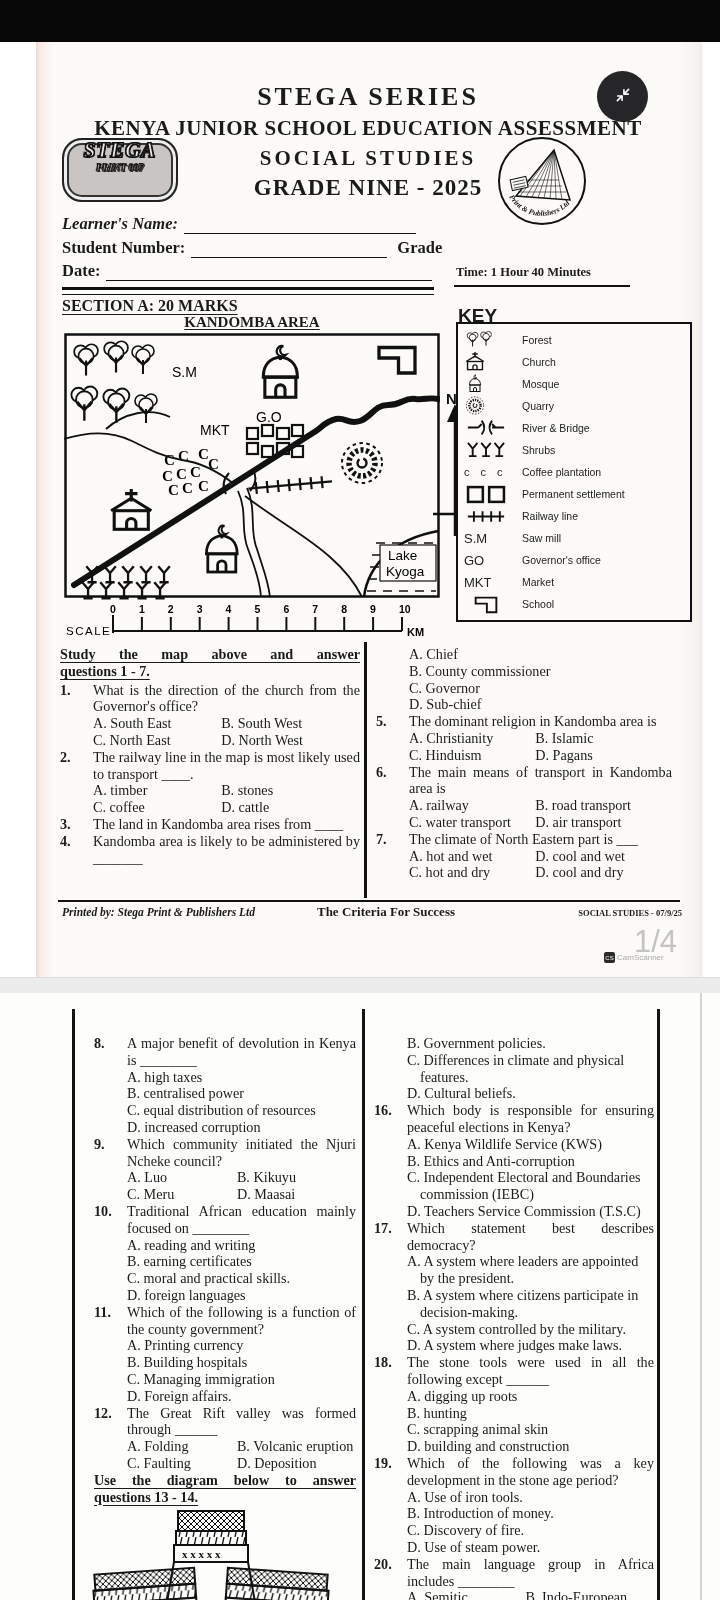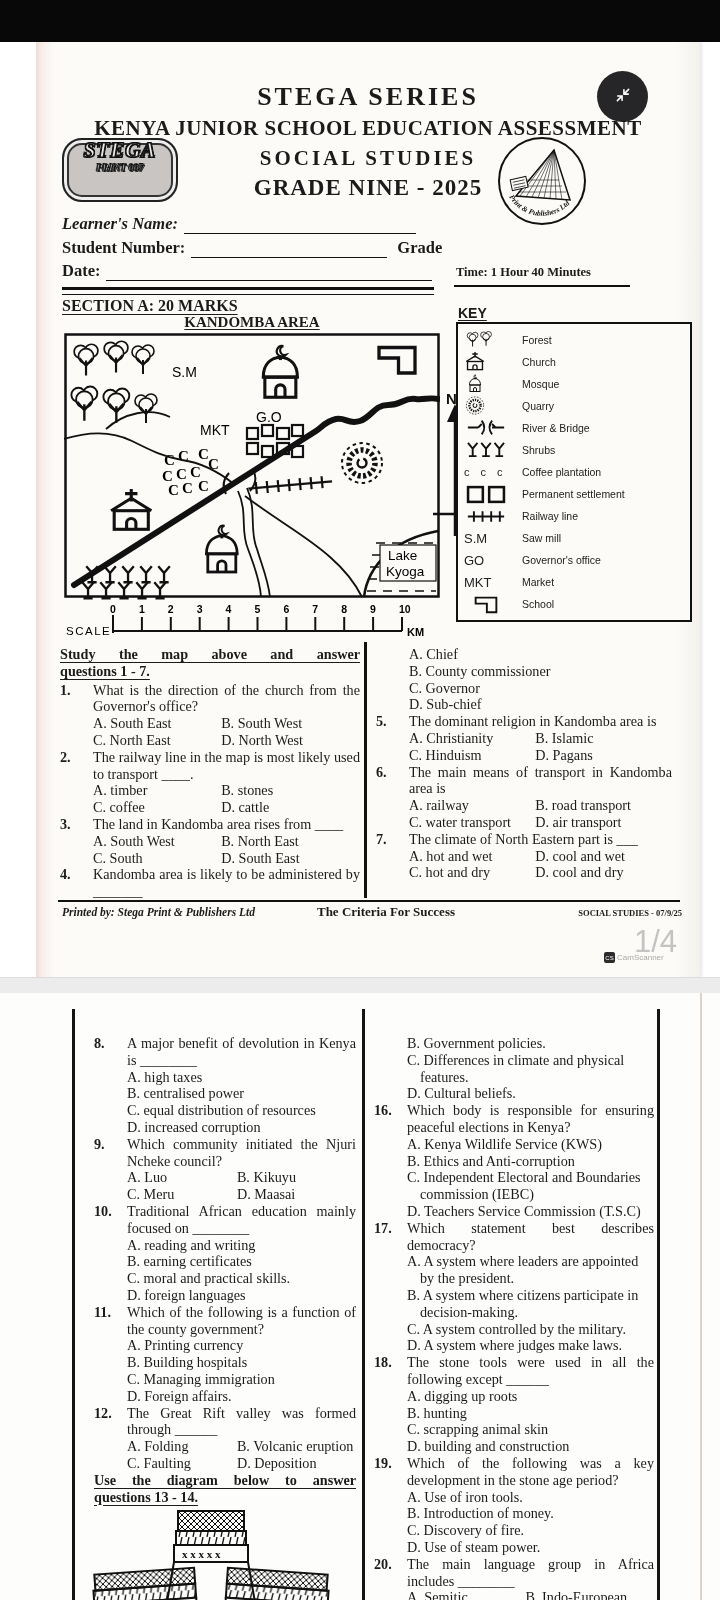--- a/index.html
+++ b/index.html
@@ -38,21 +38,21 @@
   .time-rule{position:absolute;left:418px;top:243px;width:176px;border-top:2px solid #111;}
   .dbl-rule{position:absolute;left:26px;top:245px;width:372px;height:4px;border-top:3px solid #111;border-bottom:1.5px solid #111;}
   .section-h{position:absolute;left:26px;top:255px;font-size:16px;font-weight:bold;
        text-decoration:underline;text-underline-offset:3px;}
   .map-title{position:absolute;left:28px;top:272px;width:376px;text-align:center;font-size:15px;font-weight:bold;
        text-decoration:underline;text-underline-offset:2px;font-family:Liberation Serif, serif;}
   .map-svg{position:absolute;left:28px;top:291px;}
   .compass-svg{position:absolute;left:394px;top:346px;}
   
   .key-title{position:absolute;left:422px;top:263px;font-family:"Liberation Sans",sans-serif;
-       font-size:14px;font-weight:bold;text-decoration:underline;text-underline-offset:2px;}
+       font-size:19px;font-weight:bold;text-decoration:underline;text-underline-offset:2px;}
   .key-box{position:absolute;left:420px;top:280px;width:236px;height:300px;border:2px solid #111;
        background:#fcfbf8;display:flex;flex-direction:column;justify-content:space-between;padding:5px 0 5px 6px;box-sizing:border-box;}
   .key-row{display:flex;align-items:center;height:21px;}
   .key-sym{width:58px;flex:none;display:flex;align-items:center;}
   .key-code{font-family:"Liberation Sans",sans-serif;font-size:13px;color:#222;}
   .ksvg{display:block;}
   .key-label{font-family:"Liberation Sans",sans-serif;font-size:10.5px;color:#222;}
   
   .qcol{position:absolute;font-size:14.2px;line-height:16.8px;}
   .q1-left{left:24px;top:604px;width:300px;}
@@ -468,26 +468,20 @@
             <div class="q-opt">B. stones</div>
             <div class="q-opt">C. coffee</div>
             <div class="q-opt">D. cattle</div>
           </div>
         </div>
       </div>
       <div class="q-block">
         <div class="q-num">3.</div>
         <div class="q-body">
           <div class="q-text">The land in Kandomba area rises from ____</div>
-          <div class="q-opts two">
-            <div class="q-opt">A. South West</div>
-            <div class="q-opt">B. North East</div>
-            <div class="q-opt">C. South</div>
-            <div class="q-opt">D. South East</div>
-          </div>
         </div>
       </div>
       <div class="q-block">
         <div class="q-num">4.</div>
         <div class="q-body">
           <div class="q-text">Kandomba area is likely to be administered by _______</div>
         </div>
       </div>
     </div>
   <div class="qcol q1-right">

